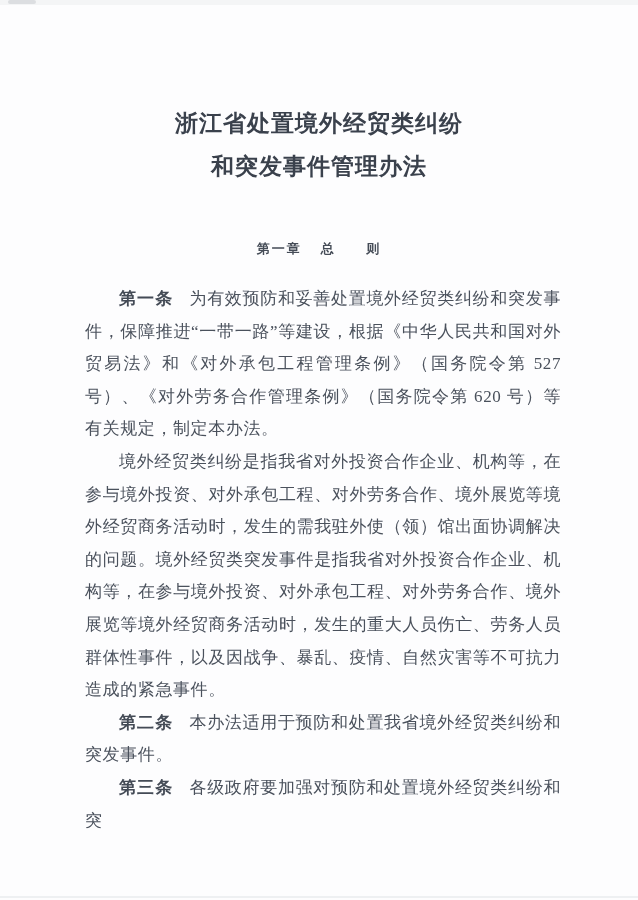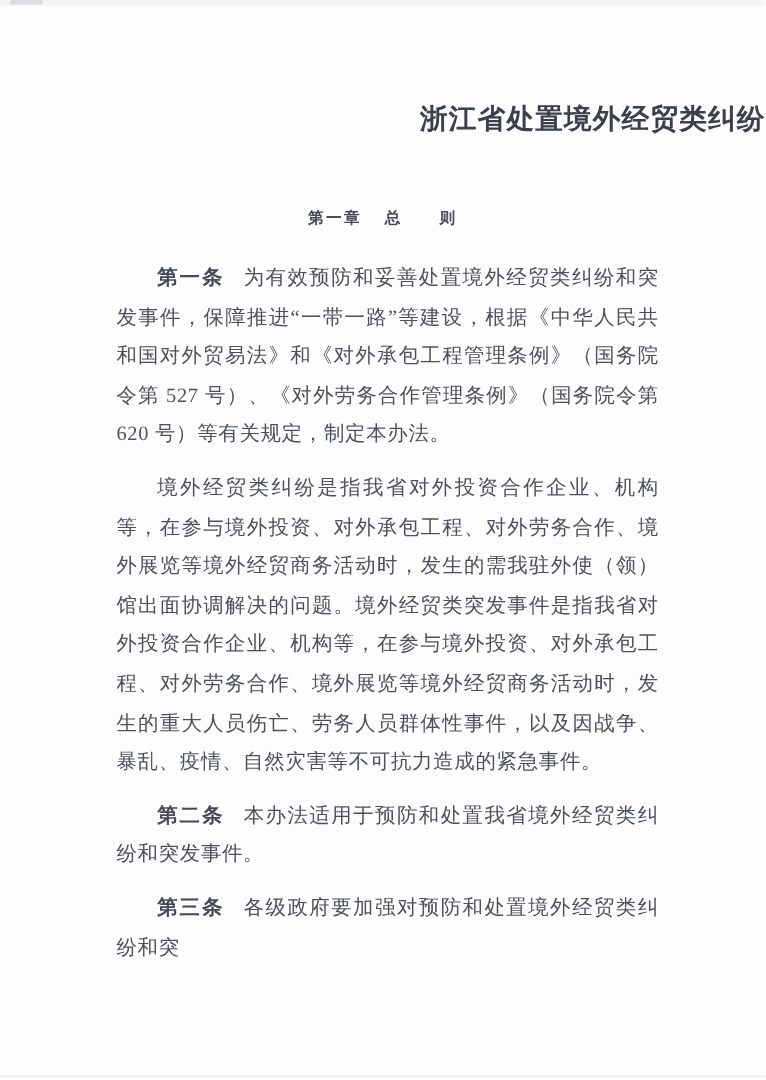--- a/index.html
+++ b/index.html
@@ -29,22 +29,22 @@
     border-radius: 2px;
   }
   .bottom-line {
     position: absolute;
     bottom: 2px; left: 0; right: 0;
     height: 2px;
     background: #eef0f2;
   }
   .doc-title {
     margin: 0;
-    padding-top: 78px;
-    text-align: right;
+    padding-top: 102px;
+    text-align: center;
     font-size: 23px;
     font-weight: bold;
     line-height: 43px;
     letter-spacing: 1px;
     color: #3a414c;
   }
   .doc-title .t-line { display: block; }
   .chapter {
     margin: 52px 0 0 0;
     text-align: center;
@@ -58,40 +58,41 @@
   .chapter .ch-b { margin-left: 1.95em; }
   .doc-body {
     margin: 25px 77px 0 85px;
     font-size: 17px;
     line-height: 32.6px;
     letter-spacing: 0.6px;
     color: #4a515c;
     text-align: justify;
   }
   .para {
-    margin: 12px;
+    margin: 0;
     text-indent: 2em;
   }
   .para .lead {
     font-family: "Liberation Sans", "DejaVu Sans", sans-serif;
     font-weight: bold;
     color: #444b56;
     margin-right: 0.95em;
     letter-spacing: 1px;
   }
 </style>
 </head>
 <body>
 
 <div class="scan-page">
   <div class="top-band"></div>
   <div class="top-smudge"></div>
 
   <h1 class="doc-title">
     <span class="t-line">浙江省处置境外经贸类纠纷</span>
+    <span class="t-line">和突发事件管理办法</span>
   </h1>
 
   <h2 class="chapter">
     <span>第一章</span>
     <span class="ch-a">总</span>
     <span class="ch-b">则</span>
   </h2>
 
   <div class="doc-body">
     <p class="para">

